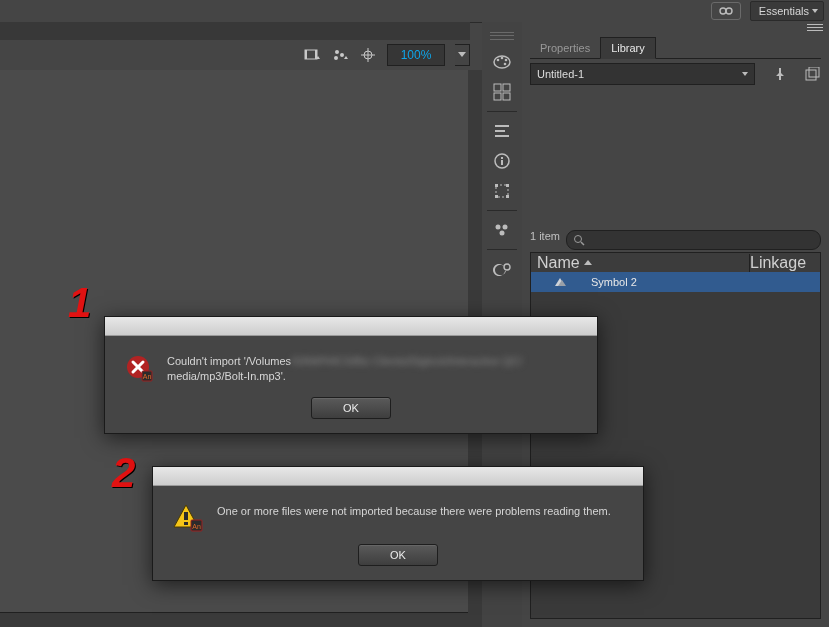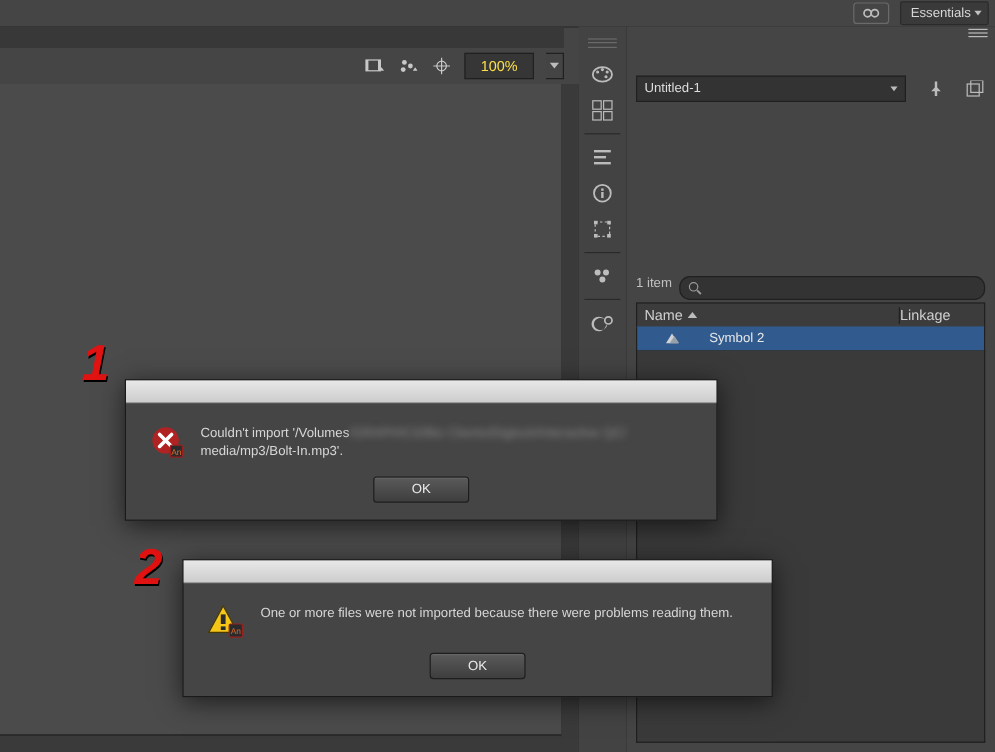--- a/index.html
+++ b/index.html
@@ -3,21 +3,21 @@
 <meta charset="utf-8">
 <style>
   html,body{margin:0;padding:0;width:829px;height:627px;background:#454545;font-family:Verdana,Helvetica,Arial,sans-serif;font-size:11px;color:#c8c8c8;overflow:hidden}
   .topbar{position:absolute;left:0;top:0;right:0;height:22px;background:#454545;border-bottom:1px solid #2a2a2a;display:flex;justify-content:flex-end;align-items:center;padding-right:5px;gap:9px}
   .sync-btn{width:28px;height:16px;border:1px solid #6a6a6a;border-radius:3px;display:flex;align-items:center;justify-content:center}
   .ws-btn{height:18px;padding:0 14px 0 8px;border:1px solid #2a2a2a;background:#3a3a3a;border-radius:2px;display:flex;align-items:center;position:relative;color:#d8d8d8}
   .ws-btn::after{content:'';position:absolute;right:5px;top:7px;border-left:3px solid transparent;border-right:3px solid transparent;border-top:4px solid #c0c0c0}
   .tabbar{position:absolute;left:0;top:22px;width:470px;height:18px;background:#383838;border-bottom:1px solid #202020}
   .toolbar{position:absolute;left:0;top:40px;width:470px;height:30px;background:#454545;border-bottom:1px solid #202020;display:flex;justify-content:flex-end;align-items:center;padding-right:6px;gap:10px}
   .tb-ic{width:18px;height:18px;display:flex;align-items:center;justify-content:center;color:#c8c8c8}
-  .zoom{width:56px;height:20px;background:#363636;border:1px solid #202020;display:flex;align-items:center;justify-content:center;color:#fde047;font-size:12px}
+  .zoom{width:56px;height:20px;background:#363636;border:1px solid #202020;display:flex;align-items:center;justify-content:center;color:#0ea5e9;font-size:12px}
   .zoom-arr{width:14px;height:20px;background:#444;border:1px solid #202020;border-left:none;display:flex;align-items:center;justify-content:center}
   .stage{position:absolute;left:0;top:70px;width:468px;bottom:0;background:#4b4b4b;border-right:1px solid #202020}
   .hscroll{position:absolute;left:0;bottom:0;width:468px;height:14px;background:#3a3a3a;border-top:1px solid #202020}
   .vbar{position:absolute;left:468px;top:70px;width:14px;bottom:0;background:#3a3a3a;border-right:1px solid #202020}
   .ipanel{position:absolute;left:482px;top:22px;width:40px;bottom:0;background:#434343;border-right:1px solid #202020;display:flex;flex-direction:column;align-items:center;padding-top:10px;gap:2px}
   .ipanel-grip{width:24px;height:6px;margin-bottom:6px;border-top:1px solid #6a6a6a;border-bottom:1px solid #6a6a6a;position:relative}
   .ipanel-grip::after{content:'';position:absolute;left:0;right:0;top:2px;height:1px;background:#6a6a6a}
   .ipanel .ic{width:30px;height:28px;display:flex;align-items:center;justify-content:center;color:#bdbdbd}
   .ipanel .sep{width:30px;height:1px;background:#2a2a2a;margin:3px 0}
   .right{position:absolute;left:522px;top:22px;right:0;bottom:0;background:#454545}
@@ -26,21 +26,21 @@
   .rmenu span{height:1px;background:#bcbcbc}
   .tabs{position:absolute;left:8px;top:14px;right:8px;height:22px;display:flex;align-items:flex-end;border-bottom:1px solid #202020}
   .tab{padding:4px 10px;color:#989898;font-size:11px}
   .tab.active{color:#e8e8e8;background:#3a3a3a;border:1px solid #202020;border-bottom:1px solid #3a3a3a;margin-bottom:-1px}
   .docrow{position:absolute;left:8px;top:40px;right:8px;height:24px;display:flex;align-items:center;gap:18px}
   .docsel{flex:1;height:20px;background:#333;border:1px solid #202020;display:flex;align-items:center;padding:0 6px;color:#ddd;position:relative}
   .docsel::after{content:'';position:absolute;right:6px;top:8px;border-left:3px solid transparent;border-right:3px solid transparent;border-top:4px solid #bbb}
   .preview{position:absolute;left:8px;top:68px;right:8px;height:140px}
   .itemsbar{position:absolute;left:8px;top:208px;right:8px;height:20px;display:flex;align-items:flex-start;gap:6px;font-size:11px;color:#c0c0c0}
   .srch{flex:1;height:18px;background:#333;border:1px solid #202020;border-radius:9px;display:flex;align-items:center;padding-left:6px;color:#888}
-  .libhdr{position:absolute;left:8px;top:230px;right:8px;height:20px;background:#3c3c3c;border:1px solid #202020;display:flex;align-items:center;font-size:12px;color:#d0d0d0}
+  .libhdr{position:absolute;left:8px;top:230px;right:8px;height:20px;background:#3c3c3c;border:1px solid #202020;display:flex;align-items:center;font-size:16px;color:#d0d0d0}
   .libhdr .c1{flex:1;padding-left:6px;display:flex;align-items:center;gap:4px}
   .libhdr .c2{width:70px;border-left:1px solid #202020;padding-left:0}
   .librow{position:absolute;left:8px;top:250px;right:8px;height:20px;background:#315b8f;border:1px solid #202020;border-top:none;display:flex;align-items:center;color:#e8e8e8;font-size:11px}
   .librow .c1{flex:1;padding-left:22px;display:flex;align-items:center;gap:24px}
   .libfill{position:absolute;left:8px;top:270px;right:8px;bottom:8px;background:#3a3a3a;border:1px solid #202020;border-top:none}
   .annot{position:absolute;font:italic 900 42px/1 Arial;color:#e11212;text-shadow:1px 1px 0 #000}
   .dlg{position:absolute;background:#454545;border:1px solid #1a1a1a;box-shadow:0 4px 20px rgba(0,0,0,.6)}
   .dlg .bar{height:18px;background:linear-gradient(#e8e8e8,#cdcdcd);border-bottom:1px solid #9a9a9a}
   .dlg .body{padding:18px 20px 12px 20px;display:flex;gap:14px;color:#d6d6d6;font-size:11px;line-height:1.4}
   .dlg .btns{display:flex;justify-content:center;padding:0 20px 14px 20px}
@@ -175,20 +175,24 @@
 </div>
 
 <div class="right">
   <div class="rtop">
     <div class="rmenu">
         <span></span>
         <span></span>
         <span></span>
       </div>
   </div>
+  <div class="tabs">
+    <div class="tab">Properties</div>
+    <div class="tab active">Library</div>
+  </div>
   <div class="docrow">
     <div class="docsel">
       <span>Untitled-1</span>
     </div>
     <div>
       <svg width="14" height="14" viewBox="0 0 14 14">
           <path d="M6 1h2v5l3 3H3l3-3zM6 9h2v4H6z" fill="#bcbcbc"></path>
         </svg>
     </div>
     <div>

